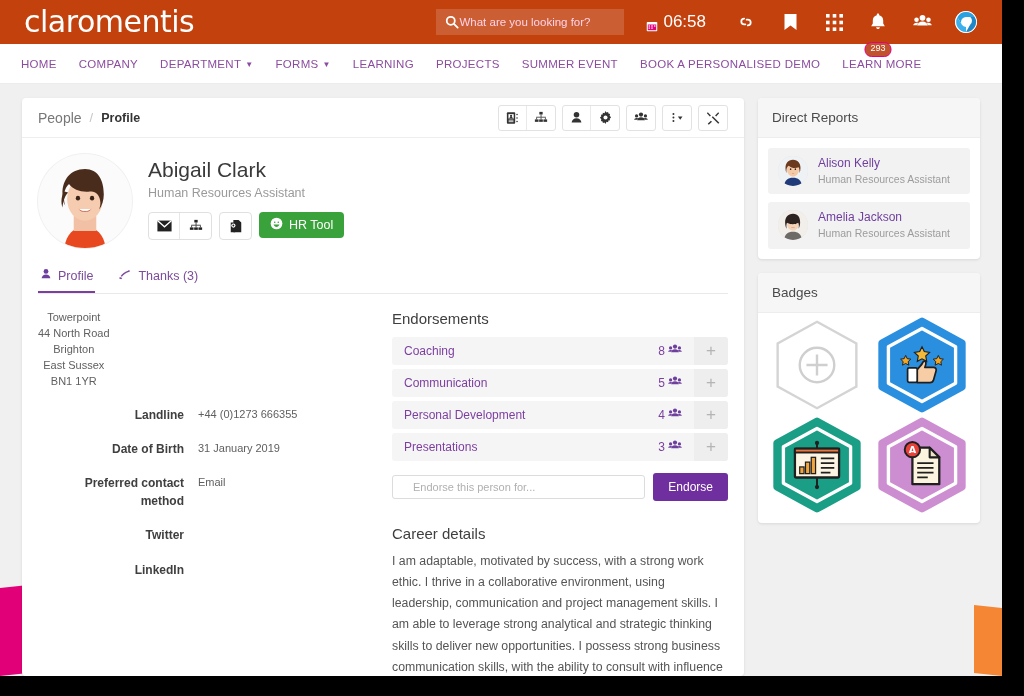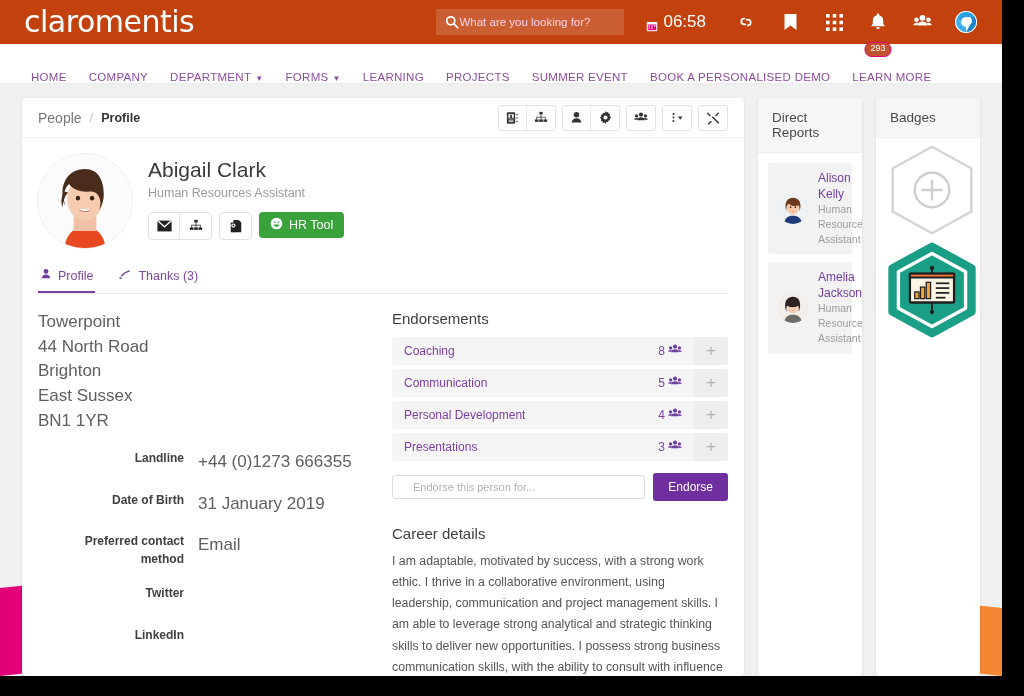--- a/index.html
+++ b/index.html
@@ -70,43 +70,43 @@
   .avatar-chrome {
     width: 22px; height: 22px; border-radius: 50%;
     background: #fff; position: relative; overflow: hidden;
     display:flex;align-items:center;justify-content:center;
   }
 
   
   .navbar {
     position: relative; z-index: 4;
     height: 40px; background: #fff;
-    display: flex; align-items: flex-end; gap: 0px;
-    padding: 0 20px;
+    display: flex; align-items: center; gap: 0px;
+    padding: 0 10px;
     border-bottom: 1px solid #ececec;
   }
   .navitem {
     color: #8b4c9e; font-size: 11.5px; letter-spacing: 0.3px;
     padding: 0 11px; cursor: pointer; white-space: nowrap;
     display: flex; align-items: center; gap: 4px;
   }
   .caret { font-size: 8px; position: relative; top: 1px; }
 
   
   .pagebody {
     position: relative; z-index: 2;
     padding: 14px 22px 0 22px;
     display: flex; gap: 14px; height: calc(676px - 84px);
   }
   .maincol {
     flex: 1; background: #fff; border-radius: 4px;
     box-shadow: 0 1px 3px rgba(0,0,0,0.10);
     display: flex; flex-direction: column; overflow: hidden;
   }
-  .sidecol { width: 222px; display: flex; flex-direction: row; gap: 14px; }
+  .sidecol { width: 222px; display: flex; flex-direction: column; gap: 14px; }
 
   
   .crumbrow {
     height: 40px; display: flex; align-items: center;
     padding: 0 16px; border-bottom: 1px solid #eee;
   }
   .crumb-root { color: #777; font-size: 14px; }
   .crumb-sep { color: #c6c6c6; font-size: 13px; margin: 0 8px; }
   .crumb-cur { color: #333; font-size: 12.5px; font-weight: bold; }
   .crumb-spacer { flex: 1; }
@@ -167,21 +167,21 @@
     display: flex; padding: 16px 16px 0 16px; gap: 24px;
     flex: 1; overflow: hidden;
   }
   .leftfields { width: 330px; flex: none; }
   .frow { display: flex; margin-bottom: 17px; }
   .flabel {
     width: 160px; text-align: right; font-size: 12px;
     color: #3f3f3f; font-weight: bold; padding-right: 14px;
     flex: none; line-height: 1.45;
   }
-  .fval { font-size: 17px; color: #606060; line-height: 1.45; }
+  .fval { font-size: 11px; color: #606060; line-height: 1.45; text-align: center; }
   .fval div { white-space: nowrap; }
 
   .rightpanel { flex: 1; min-width: 0; }
   .sechead { font-size: 15px; color: #3f3f3f; margin-bottom: 10px; font-weight: 400; }
   .endorse-list { }
   .erow {
     display: flex; align-items: stretch; height: 28px;
     background: #f5f5f5; margin-bottom: 4px; border-radius: 3px;
     overflow: hidden;
   }

